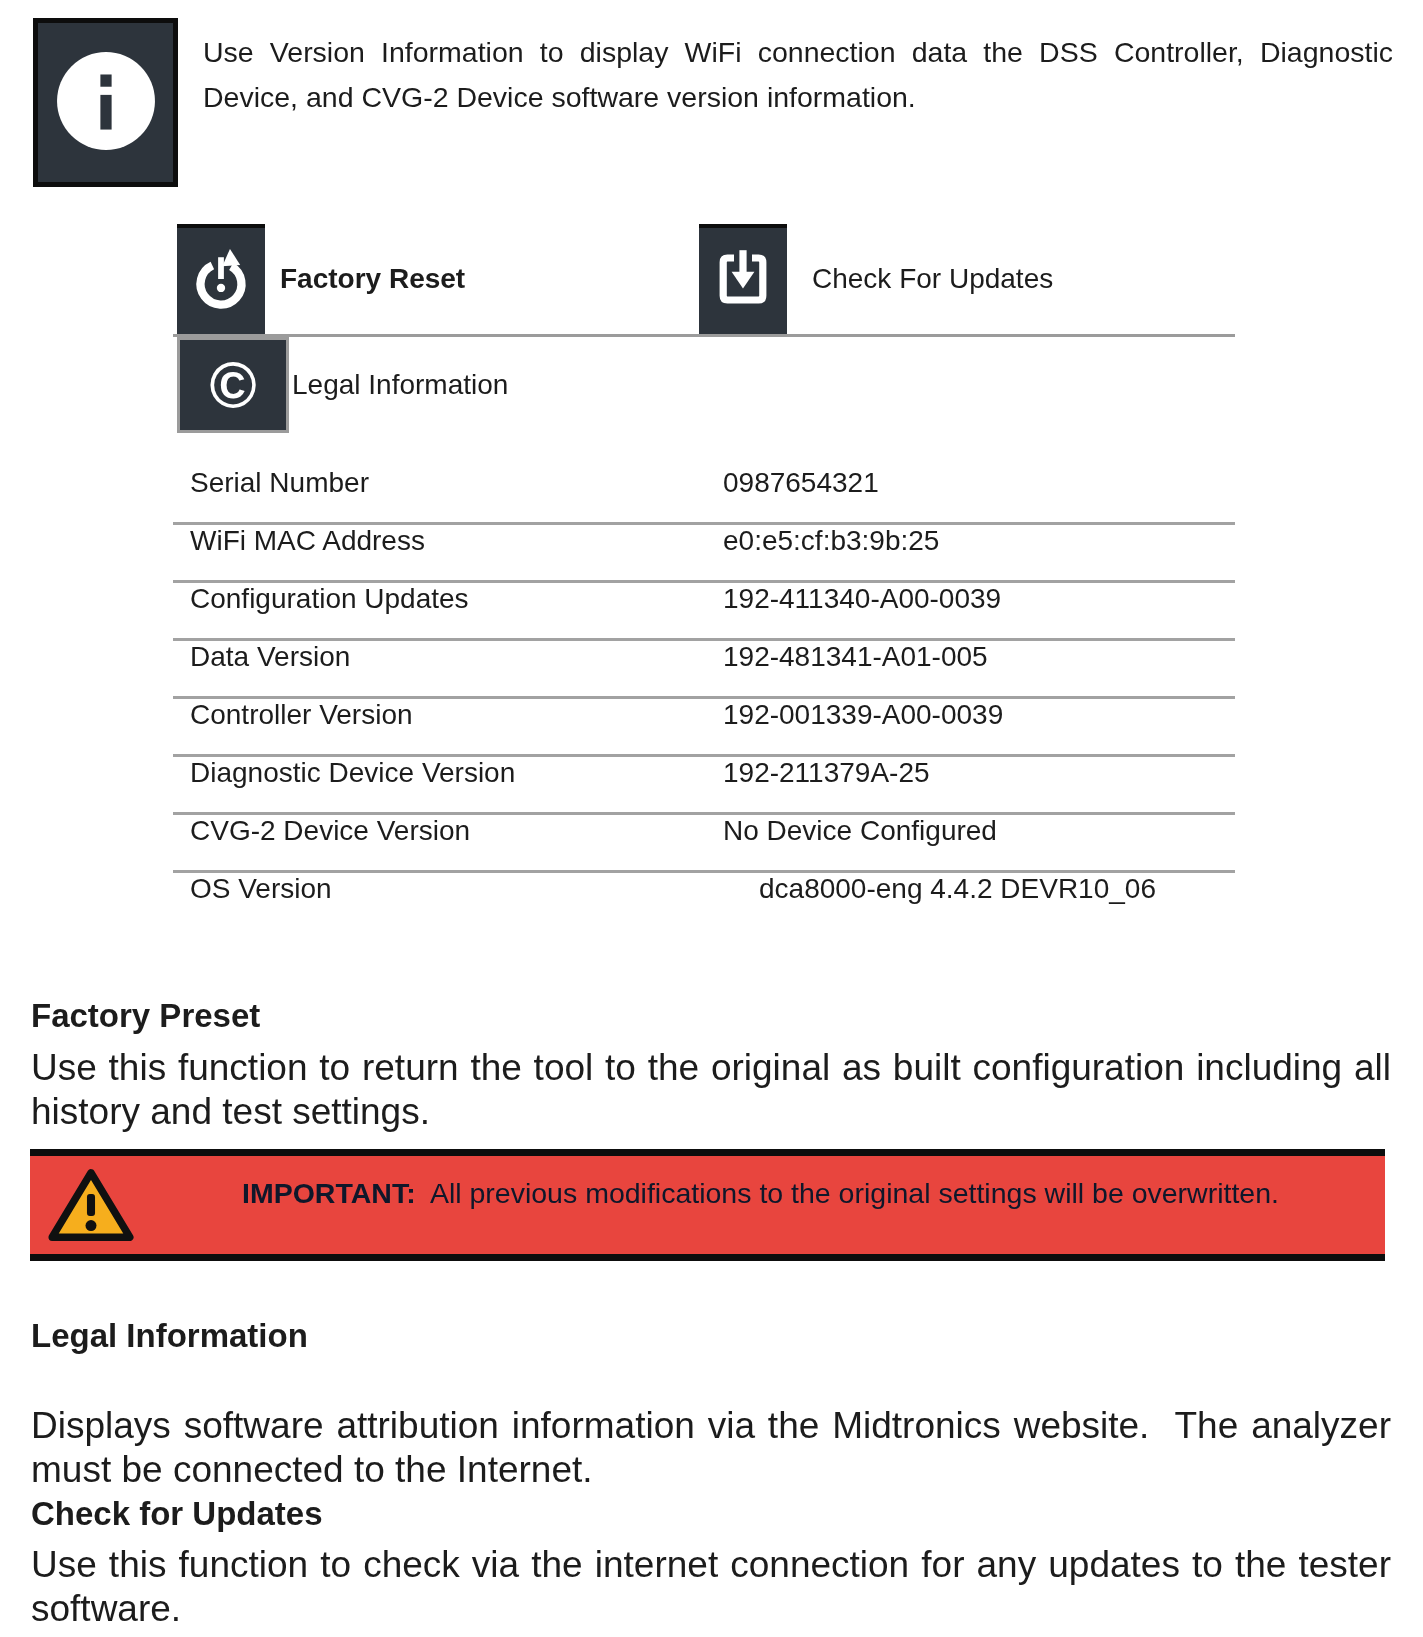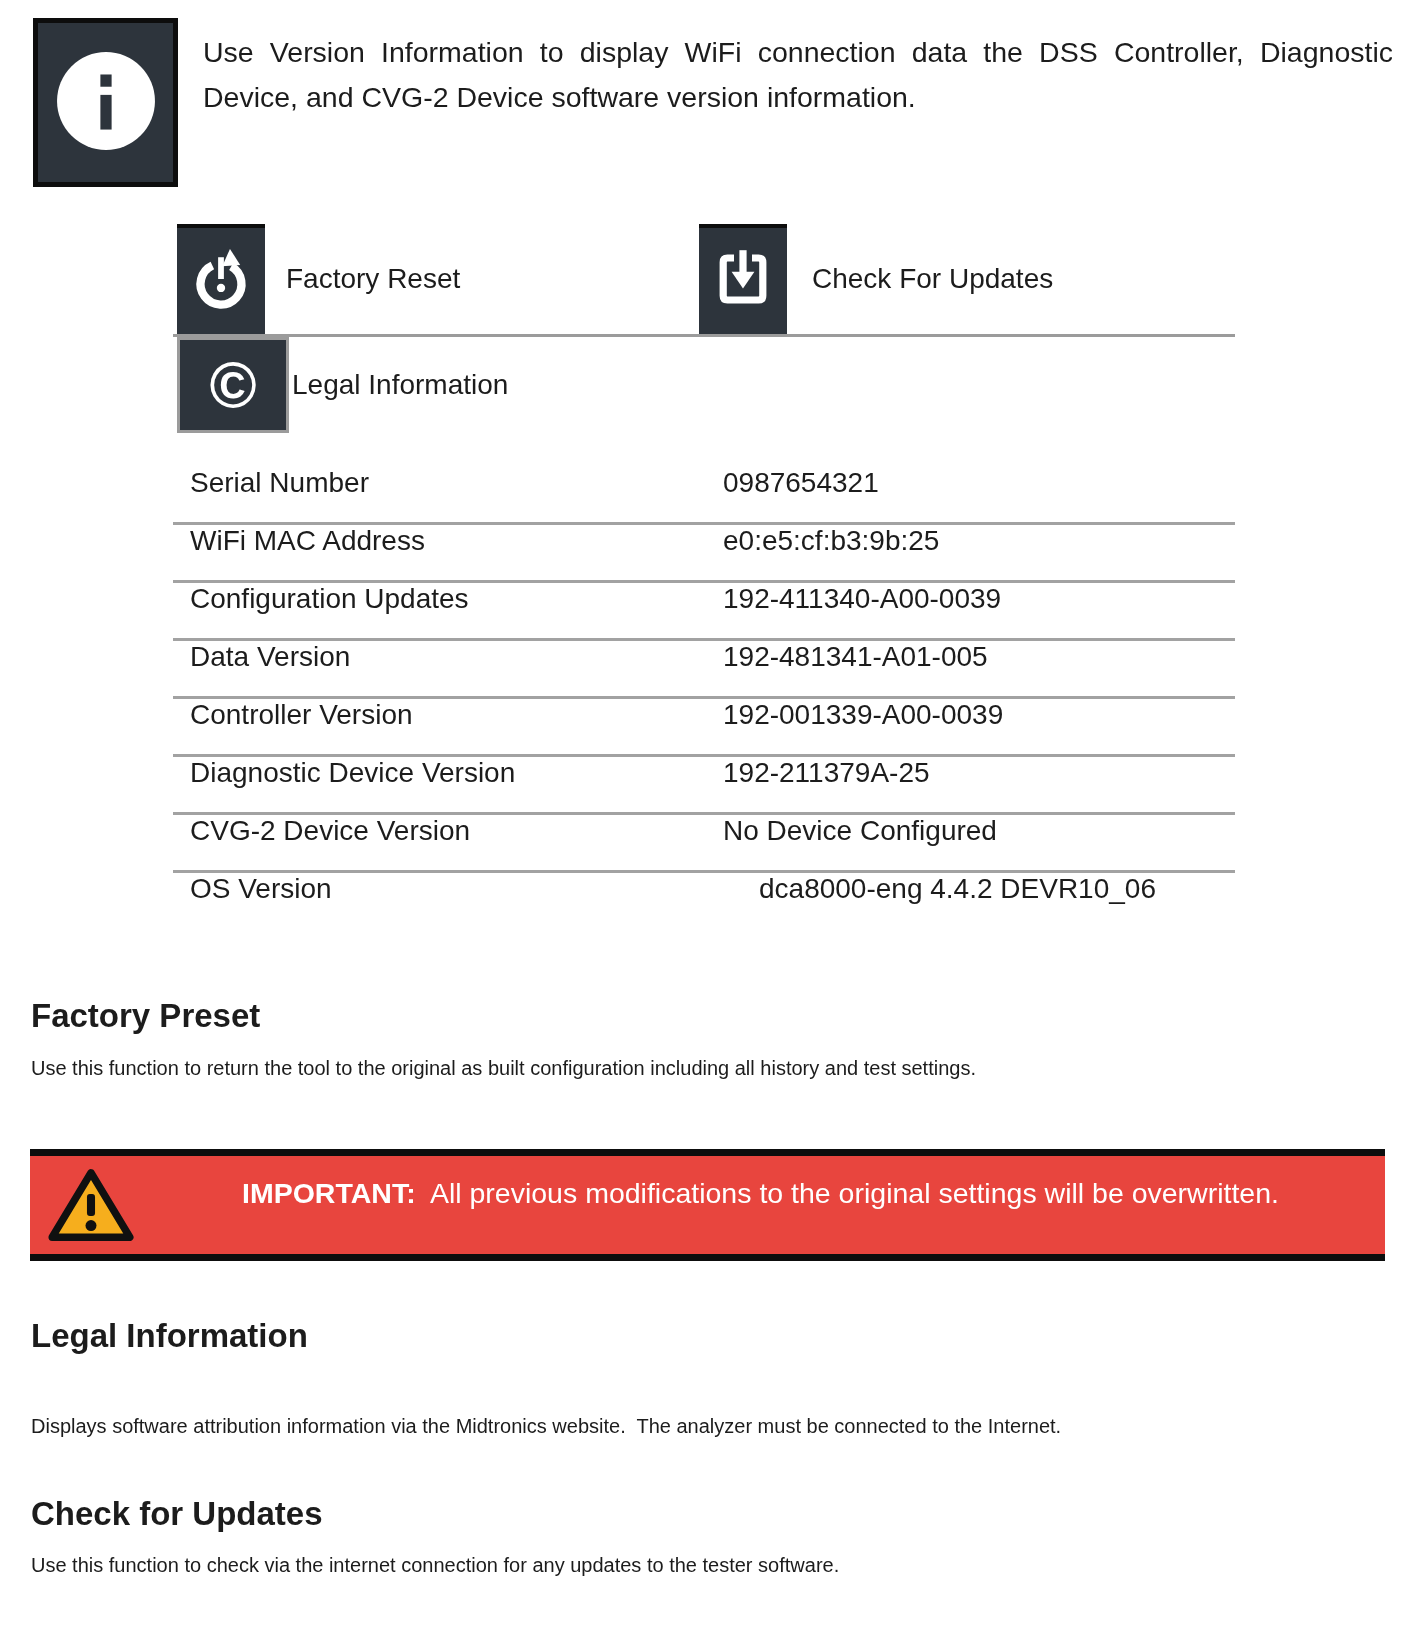--- a/index.html
+++ b/index.html
@@ -44,38 +44,38 @@
   .vrow {
     display:flex; align-items:flex-start; height:58px; box-sizing:border-box;
     border-bottom:3px solid #a2a2a2; font-size:28px;
   }
   .vrow:last-child { border-bottom:none;gap:36px; }
   .vlabel { width:550px; padding-left:17px; box-sizing:border-box; }
   .vvalue { flex:1; }
 
   
   .section-heading { position:absolute; left:31px; font-size:33px; font-weight:bold; white-space:nowrap;text-align:center; }
-  .section-body { position:absolute; left:31px; width:1360px; font-size:20px; line-height:44px; text-align:justify; }
+  .section-body { position:absolute; left:31px; width:1360px; font-size:37px; line-height:44px; text-align:justify; }
   #h-factory { top:997px; }
   #b-factory { top:1046px; }
   #h-legal   { top:1317px; }
   #b-legal   { top:1404px; }
   #h-updates { top:1495px; }
   #b-updates { top:1543px; }
 
   
   .banner {
     position:absolute; left:30px; top:1149px; width:1355px; height:112px;
     background:#e8453e; border-top:7px solid #0d0d0d; border-bottom:7px solid #0d0d0d;
     box-sizing:border-box;
   }
   .warning-wrap { position:absolute; left:17px; top:50%; transform:translateY(-50%); width:88px; height:78px; }
   .banner-text {
     position:absolute; left:132px; right:26px; top:21px; text-align:center;
-    color:#ffffff; font-size:28.5px; white-space:nowrap;
+    color:#0f172a; font-size:28.5px; white-space:nowrap;
   }
   .banner-text .imp { font-weight:bold; }
 </style>
 </head>
 <body>
 
 <div class="page">
 
   <div class="info-box">
     <span>
@@ -91,21 +91,21 @@
   <div class="menu-box" style="left:177px; top:224px;">
     <span>
       <svg width="64" height="70" viewBox="0 0 100 100">
         <path d="M36.5 29 A32 32 0 1 0 66 30.3" fill="none" stroke="#ffffff" stroke-width="13"></path>
         <polygon points="52,30 80,28 64,3" fill="#ffffff"></polygon>
         <rect x="45.5" y="16" width="9" height="34" fill="#ffffff"></rect>
         <circle cx="50" cy="64" r="6.5" fill="#ffffff"></circle>
       </svg>
     </span>
   </div>
-  <div class="menu-label" style="left:286px; top:224px;">Factory Reset</div>
+  <div class="menu-label" style="left:280px; top:224px;font-weight:bold;">Factory Reset</div>
 
   <div class="menu-box" style="left:699px; top:224px;">
     <span>
       <svg width="60" height="60" viewBox="0 0 100 100">
         <path d="M35 15 H24 Q17 15 17 22 V78 Q17 85 24 85 H76 Q83 85 83 78 V22 Q83 15 76 15 H65" fill="none" stroke="#ffffff" stroke-width="12"></path>
         <rect x="44" y="2" width="12" height="40" fill="#ffffff"></rect>
         <polygon points="50,66 31,38 69,38" fill="#ffffff"></polygon>
       </svg>
     </span>
   </div>

